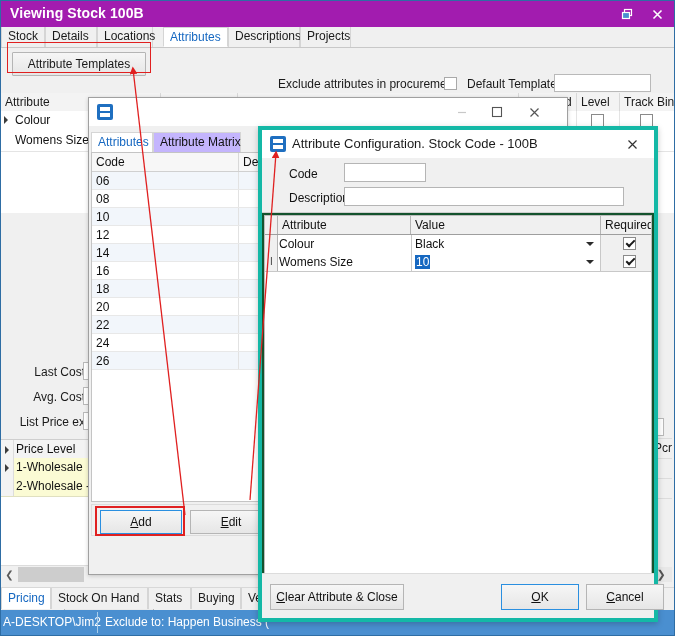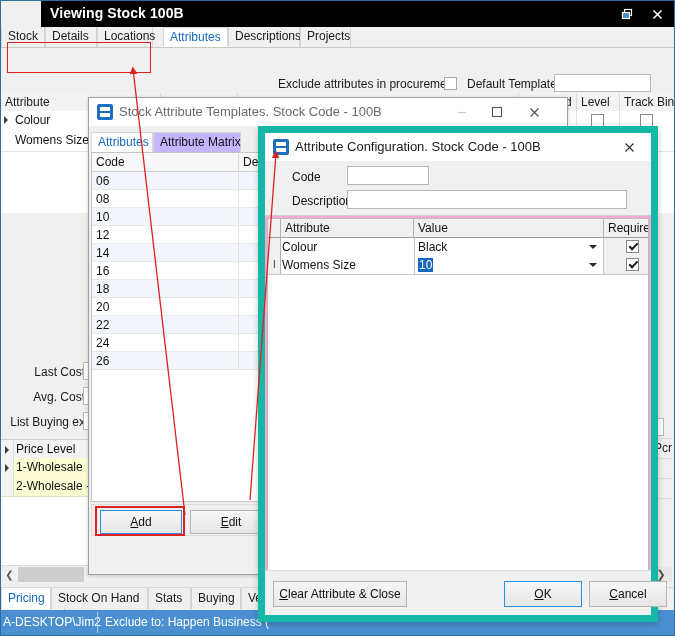--- a/index.html
+++ b/index.html
@@ -27,23 +27,22 @@
   #main-window {
     position: absolute;
     left: 0; top: 0; width: 675px; height: 636px;
     background: #f0f0f0;
     border: 1px solid #2e6da4;
     box-sizing: border-box;
   }
   #main-titlebar {
     position: absolute;
     left: 0; top: 0; right: 0; height: 44px;
-    background: #000000;
+    background: #a21caf;
     color: #ffffff;
-    margin-left: 40px;
   }
   #main-title-text {
     position: absolute;
     left: 9px; top: 4px;
     font-size: 14px;
     font-weight: bold;
     color: #ffffff;
     letter-spacing: .1px;
   }
   .win-btn {
@@ -563,22 +562,22 @@
     box-sizing: border-box;
     pointer-events: none;
   }
   .underline-a { text-decoration: underline; }
 
   
   #config-dialog {
     position: absolute;
     left: 258px; top: 126px;
     width: 400px; height: 496px;
-    background: #f9a8d4;
-    border: 7px solid #14b8a6;
+    background: #14532d;
+    border: 4px solid #14b8a6;
     box-shadow: 0 2px 6px rgba(0,0,0,.22);
     box-sizing: border-box;
   }
   #config-titlebar {
     position: absolute;
     left: 0; top: 0; right: 0; height: 28px;
     background: #ffffff;
   }
   #config-icon { left: 8px; top: 6px; }
   #config-title-text {
@@ -791,20 +790,23 @@
 
       <div id="main-tabstrip">
         <div class="mtab" style="left:0px;width:44px;">Stock</div>
         <div class="mtab" style="left:44px;width:52px;">Details</div>
         <div class="mtab" style="left:96px;width:56px;">Locations</div>
         <div class="mtab active" style="left:162px;width:65px;">Attributes</div>
         <div class="mtab" style="left:227px;width:72px;">Descriptions</div>
         <div class="mtab" style="left:299px;width:51px;">Projects</div>
       </div>
 
+      <div id="attr-toolbar">
+        <div id="attribute-templates-btn">Attribute Templates</div>
+      </div>
 
       <div id="exclude-attr-label">Exclude attributes in procurement</div>
       <div id="exclude-attr-checkbox"></div>
       <div id="default-template-label">Default Template</div>
       <div id="default-template-input"></div>
 
       <div id="attr-grid">
         <div id="attr-grid-header">
           <div class="agh" style="left:0px;width:160px;">Attribute</div>
           <div class="agh" style="left:160px;width:77px;">Comment</div>
@@ -845,21 +847,21 @@
             <div class="cbx" style="left:20px;top:3px;"></div>
           </div>
         </div>
       </div>
 
       <div id="left-fields">
         <div class="lf-label" style="top:3px;">Last Cost</div>
         <div class="lf-input" style="top:0px;"></div>
         <div class="lf-label" style="top:28px;">Avg. Cost</div>
         <div class="lf-input" style="top:25px;"></div>
-        <div class="lf-label" style="top:53px;">List Buying ex</div>
+        <div class="lf-label" style="top:53px;">List Price ex</div>
         <div class="lf-input" style="top:50px;"></div>
       </div>
 
       <div id="price-level-grid">
         <div id="plg-header">
           <div class="pl-gutter">
             <div class="row-marker" style="left:4px;top:6px;"></div>
           </div>
           <div id="plg-header-label">Price Level</div>
         </div>
@@ -911,21 +913,20 @@
       </div>
 
     </div>
 
     <div id="red-highlight-templates"></div>
   </div>
 
   <div id="templates-dialog">
     <div id="templates-titlebar">
       <div class="app-icon" id="templates-icon"></div>
-      <div id="templates-title-text">Stock Attribute Templates. Stock Code - 100B</div>
       <div class="dlg-btn" id="templates-min-btn">
         <svg width="12" height="12" viewBox="0 0 12 12">
             <path d="M2 6.5 H10" stroke="#c8c8c8" stroke-width="1.2"></path>
           </svg>
       </div>
       <div class="dlg-btn" id="templates-max-btn">
         <svg width="12" height="12" viewBox="0 0 12 12">
             <rect x="1.5" y="1.5" width="9" height="9" fill="none" stroke="#555" stroke-width="1.1"></rect>
           </svg>
       </div>

